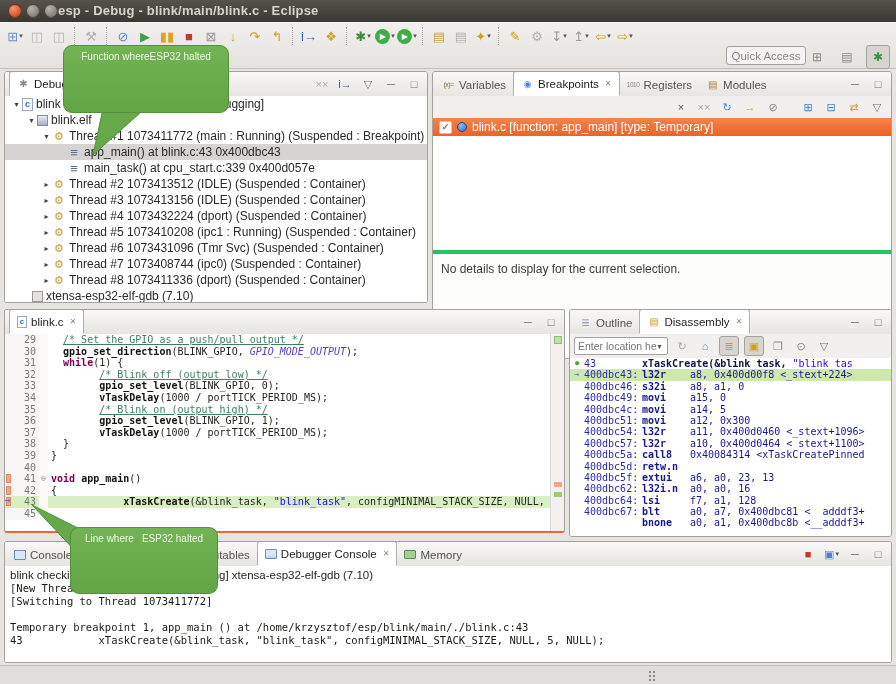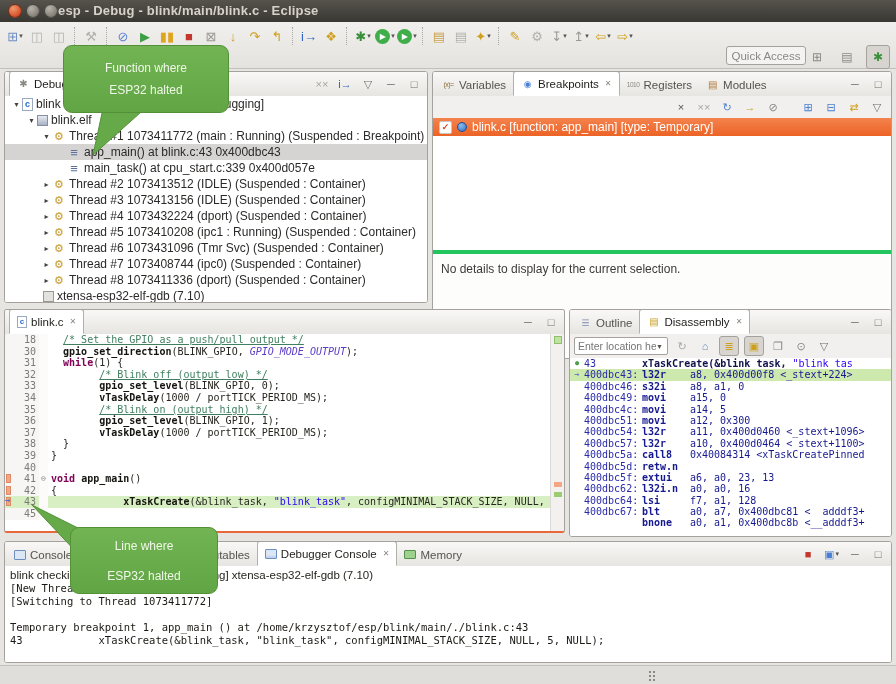--- a/index.html
+++ b/index.html
@@ -115,21 +115,21 @@
   .statusbar{position:absolute;left:0;top:665px;width:896px;height:19px;background:#e0deda;border-top:1px solid #c2c0bc;}
   .grip{position:absolute;left:648px;top:4px;width:8px;height:11px;background:
     radial-gradient(circle 1.2px at 2px 2px,#8a8884 95%,transparent),
     radial-gradient(circle 1.2px at 2px 6px,#8a8884 95%,transparent),
     radial-gradient(circle 1.2px at 2px 10px,#8a8884 95%,transparent),
     radial-gradient(circle 1.2px at 6px 2px,#8a8884 95%,transparent),
     radial-gradient(circle 1.2px at 6px 6px,#8a8884 95%,transparent),
     radial-gradient(circle 1.2px at 6px 10px,#8a8884 95%,transparent);}
   
   .tails{position:absolute;left:0;top:0;z-index:50;pointer-events:none;}
-  .callout{position:absolute;z-index:51;background:linear-gradient(#72b453,#61a544);border:1px solid #549038;border-radius:9px;color:#eff8e8;font-size:12px;text-align:center;display:flex;flex-direction:column;justify-content:center;line-height:22px;pointer-events:none;}
+  .callout{position:absolute;z-index:51;background:linear-gradient(#72b453,#61a544);border:1px solid #549038;border-radius:9px;color:#eff8e8;font-size:10px;text-align:center;display:flex;flex-direction:row;justify-content:center;line-height:22px;pointer-events:none;}
 </style>
 </head>
 <body>
 
 <div class="app">
 
   <div class="titlebar">
     <span class="winbtn wb-close"></span>
     <span class="winbtn wb-min"></span>
     <span class="winbtn wb-max"></span>
@@ -325,21 +325,21 @@
         <div class="trow" style="padding-left: 36px;">
           <span class="tarrow">▸</span>
           <span class="ti ti-thread"></span>
           <span>Thread #7 1073408744 (ipc0) (Suspended : Container)</span>
         </div>
         <div class="trow" style="padding-left: 36px;">
           <span class="tarrow">▸</span>
           <span class="ti ti-thread"></span>
           <span>Thread #8 1073411336 (dport) (Suspended : Container)</span>
         </div>
-        <div class="trow" style="padding-left: 27px;">
+        <div class="trow" style="padding-left: 16px;">
           <span class="tarrow"></span>
           <span class="ti ti-gdb"></span>
           <span>xtensa-esp32-elf-gdb (7.10)</span>
         </div>
       </div>
   </div>
 
   <div class="panel" style="left:432px;top:71px;width:460px;height:288px;">
     <div class="phead console-like">
       <div id="vars-tabs" style="display:flex;align-items:flex-end;margin-left:2px;">
@@ -409,21 +409,21 @@
         <span class="fic fic-c-file-icon"></span>
         <span>blink.c</span>
         <span class="tclose">✕</span>
       </div>
       <div class="ph-icons">
         <span class="tb-ic" style="color:#6f6d69;">─</span>
         <span class="tb-ic" style="color:#6f6d69;">□</span>
       </div>
     </div>
     <div class="ed-body" id="ed-body">
-        <div class="eline"><span class="ann"></span><span class="gut">18</span><span class="fold"></span><span class="codeln"><span class="tk-p">  </span><span class="tk-c">/* Set the GPIO as a push/pull output */</span></span></div>
+        <div class="eline"><span class="ann"></span><span class="gut">29</span><span class="fold"></span><span class="codeln"><span class="tk-p">  </span><span class="tk-c">/* Set the GPIO as a push/pull output */</span></span></div>
         <div class="eline"><span class="ann"></span><span class="gut">30</span><span class="fold"></span><span class="codeln"><span class="tk-p">  </span><span class="tk-f">gpio_set_direction</span><span class="tk-p">(BLINK_GPIO, </span><span class="tk-e">GPIO_MODE_OUTPUT</span><span class="tk-p">);</span></span></div>
         <div class="eline"><span class="ann"></span><span class="gut">31</span><span class="fold"></span><span class="codeln"><span class="tk-p">  </span><span class="tk-k">while</span><span class="tk-p">(1) {</span></span></div>
         <div class="eline"><span class="ann"></span><span class="gut">32</span><span class="fold"></span><span class="codeln"><span class="tk-p">        </span><span class="tk-c">/* Blink off (output low) */</span></span></div>
         <div class="eline"><span class="ann"></span><span class="gut">33</span><span class="fold"></span><span class="codeln"><span class="tk-p">        </span><span class="tk-f">gpio_set_level</span><span class="tk-p">(BLINK_GPIO, 0);</span></span></div>
         <div class="eline"><span class="ann"></span><span class="gut">34</span><span class="fold"></span><span class="codeln"><span class="tk-p">        </span><span class="tk-f">vTaskDelay</span><span class="tk-p">(1000 / portTICK_PERIOD_MS);</span></span></div>
         <div class="eline"><span class="ann"></span><span class="gut">35</span><span class="fold"></span><span class="codeln"><span class="tk-p">        </span><span class="tk-c">/* Blink on (output high) */</span></span></div>
         <div class="eline"><span class="ann"></span><span class="gut">36</span><span class="fold"></span><span class="codeln"><span class="tk-p">        </span><span class="tk-f">gpio_set_level</span><span class="tk-p">(BLINK_GPIO, 1);</span></span></div>
         <div class="eline"><span class="ann"></span><span class="gut">37</span><span class="fold"></span><span class="codeln"><span class="tk-p">        </span><span class="tk-f">vTaskDelay</span><span class="tk-p">(1000 / portTICK_PERIOD_MS);</span></span></div>
         <div class="eline"><span class="ann"></span><span class="gut">38</span><span class="fold"></span><span class="codeln"><span class="tk-p">  }</span></span></div>
         <div class="eline"><span class="ann"></span><span class="gut">39</span><span class="fold"></span><span class="codeln"><span class="tk-p">}</span></span></div>

